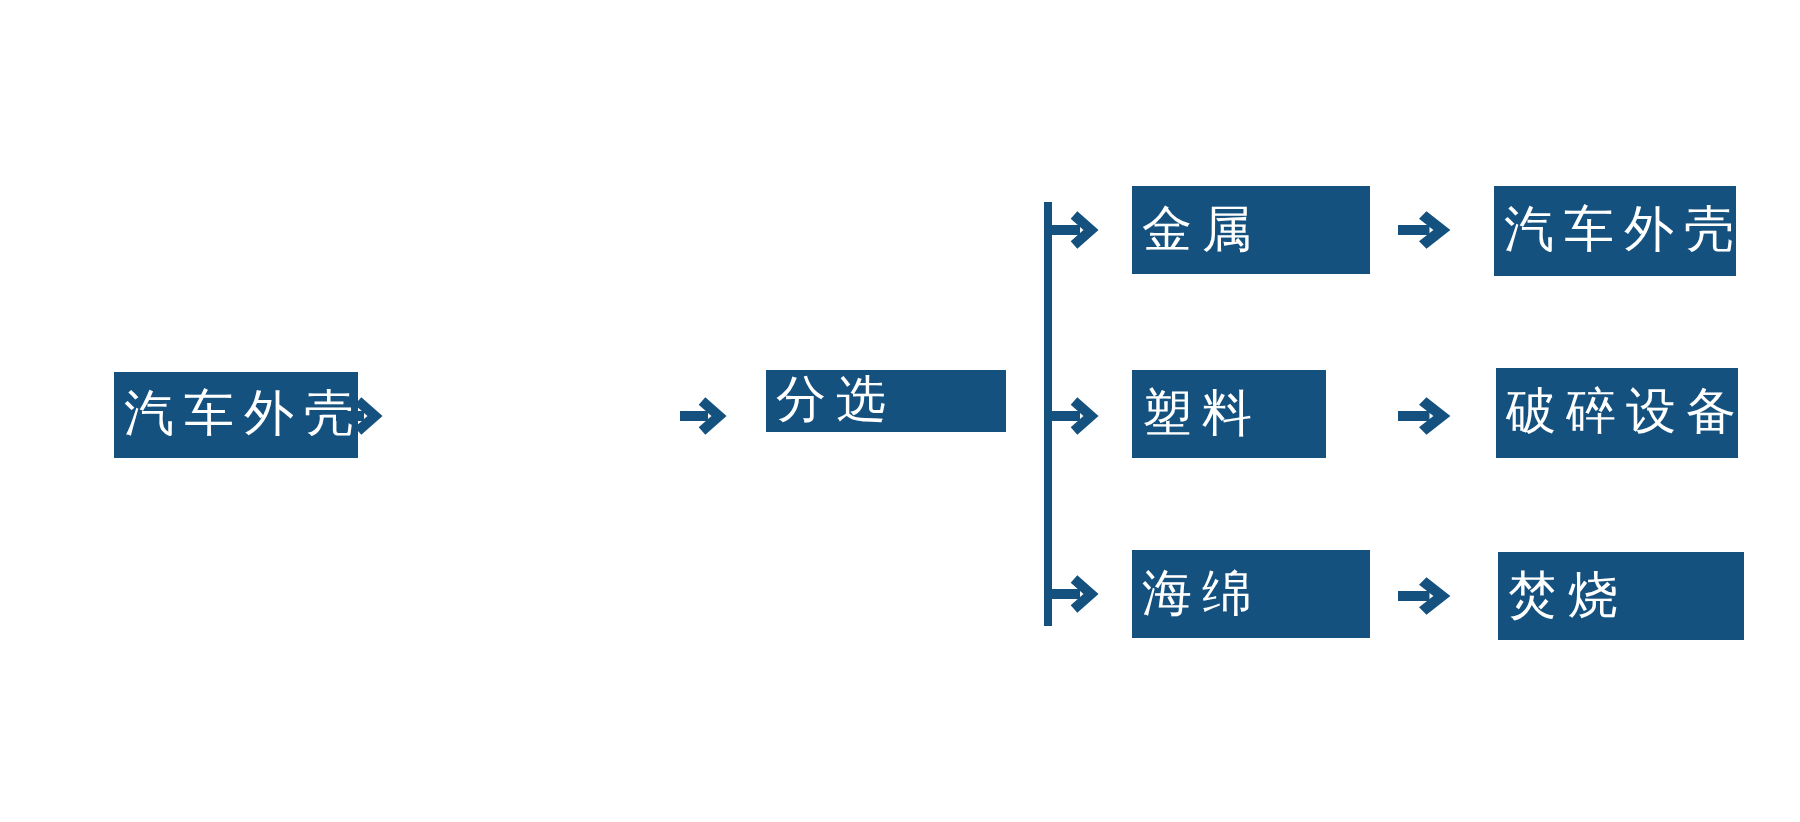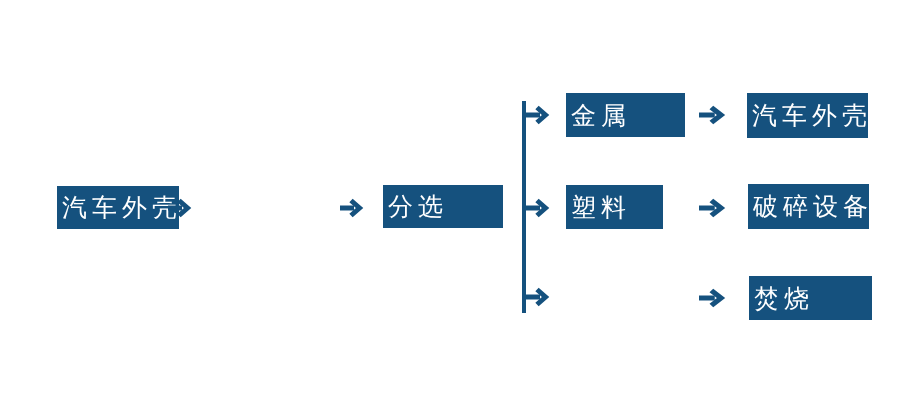--- a/index.html
+++ b/index.html
@@ -65,21 +65,21 @@
     <line x1="0" y1="11" x2="14" y2="11"></line>
     <polyline points="11,3.5 19.5,11 11,18.5"></polyline>
   </svg>
 
 
   <svg class="arrow" style="left:340px; top:197px;" width="24" height="22" viewBox="0 0 24 22">
     <line x1="0" y1="11" x2="14" y2="11"></line>
     <polyline points="11,3.5 19.5,11 11,18.5"></polyline>
   </svg>
 
-  <div class="node node-blue" style="left:383px; top:185px; width:120px; height:43px;">
+  <div class="node node-blue" style="left:383px; top:185px; width:120px; height:31px;">
     <span class="node-label">分选</span>
   </div>
 
   <div class="vline"></div>
 
   <svg class="arrow" style="left:526px; top:104px;" width="24" height="22" viewBox="0 0 24 22">
     <line x1="0" y1="11" x2="14" y2="11"></line>
     <polyline points="11,3.5 19.5,11 11,18.5"></polyline>
   </svg>
   <svg class="arrow" style="left:526px; top:197px;" width="24" height="22" viewBox="0 0 24 22">
@@ -106,20 +106,23 @@
     <span class="node-label">塑料</span>
   </div>
   <svg class="arrow" style="left:699px; top:197px;" width="27" height="22" viewBox="0 0 24 22" preserveAspectRatio="none">
     <line x1="0" y1="11" x2="14" y2="11"></line>
     <polyline points="11,3.5 19.5,11 11,18.5"></polyline>
   </svg>
   <div class="node node-blue" style="left:748px; top:184px; width:121px; height:45px;">
     <span class="node-label">破碎设备</span>
   </div>
 
+  <div class="node node-blue" style="left:566px; top:275px; width:119px; height:44px;">
+    <span class="node-label">海绵</span>
+  </div>
   <svg class="arrow" style="left:699px; top:287px;" width="27" height="22" viewBox="0 0 24 22" preserveAspectRatio="none">
     <line x1="0" y1="11" x2="14" y2="11"></line>
     <polyline points="11,3.5 19.5,11 11,18.5"></polyline>
   </svg>
   <div class="node node-blue" style="left:749px; top:276px; width:123px; height:44px;">
     <span class="node-label">焚烧</span>
   </div>
 
 </div>
 

